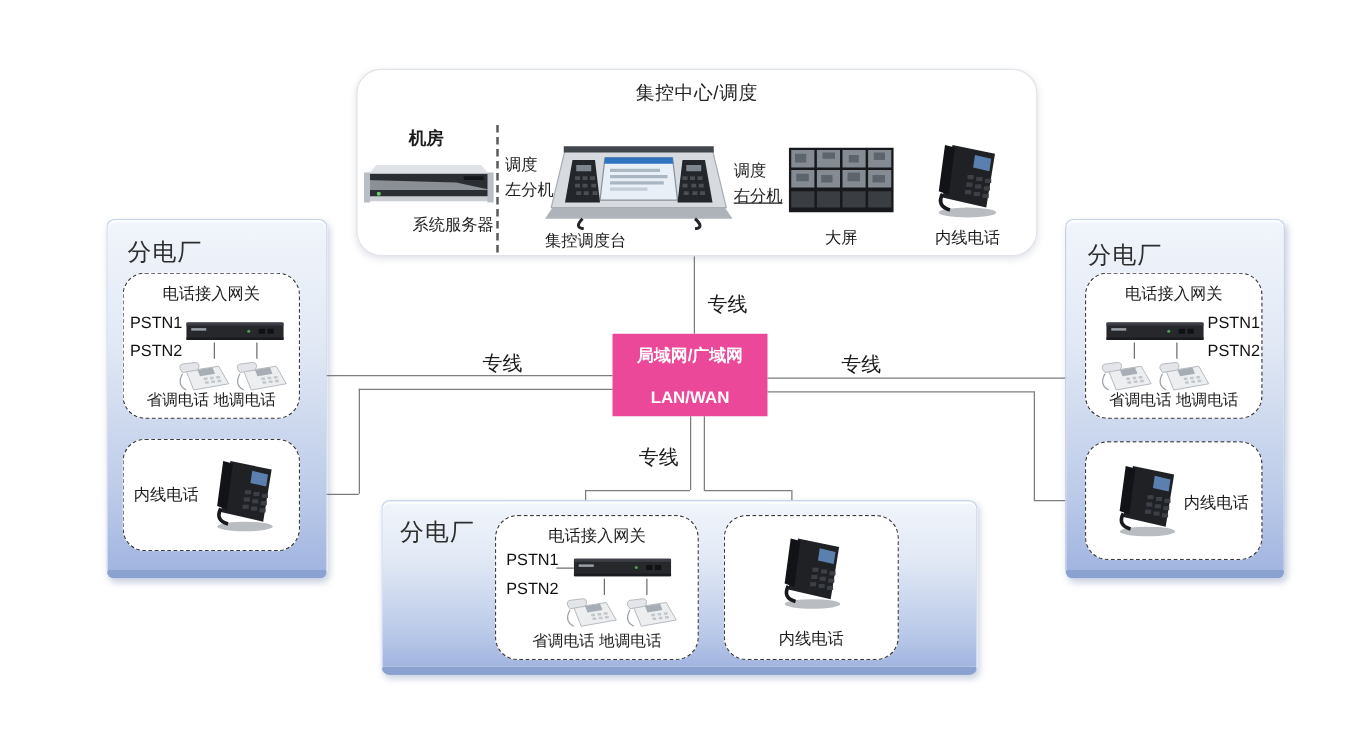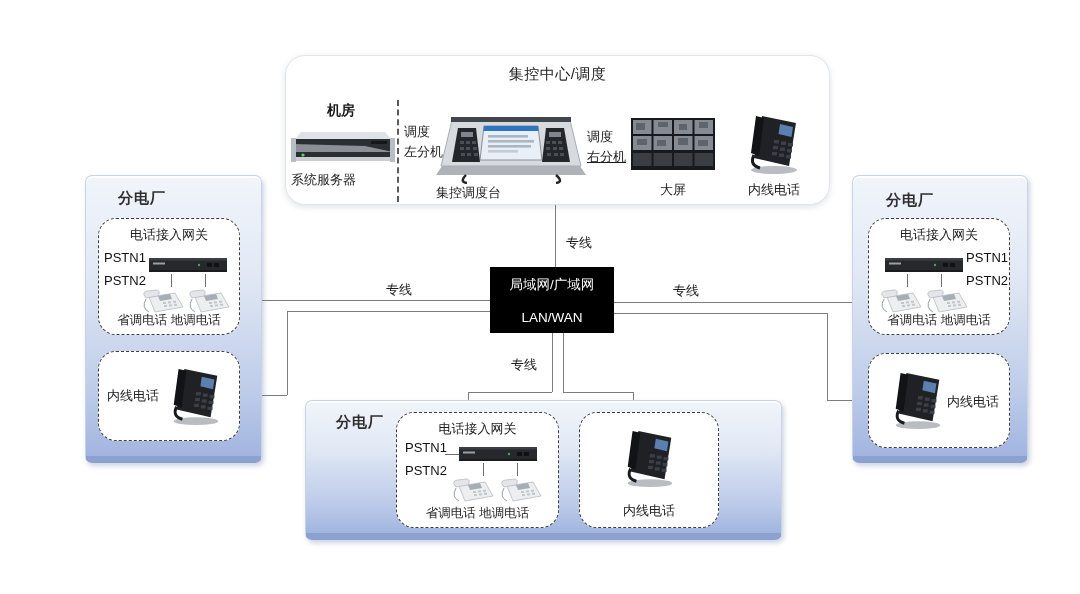--- a/index.html
+++ b/index.html
@@ -5,47 +5,47 @@
   * { margin:0; padding:0; box-sizing:border-box; }
   body { background:#ffffff; font-family:"Liberation Sans","DejaVu Sans",sans-serif; }
   .canvas { position:relative; width:1080px; height:594px; background:#ffffff; overflow:hidden; }
 
   
   .abs { position:absolute; }
   .line { position:absolute; background:#7d7d7d; }
   .line.h { height:1px; }
   .line.v { width:1px; }
   .lbl { position:absolute; color:#1c1c1c; font-size:13px; line-height:1.25; white-space:nowrap; }
-  .lbl.small { font-size:13px; }
+  .lbl.small { font-size:16px; }
   .lbl.center { text-align:center; }
 
   
   .topbox { position:absolute; left:285px; top:55px; width:545px; height:150px;
             background:#ffffff; border:1px solid #e1e4e9; border-radius:20px;
             box-shadow:0 2px 6px rgba(90,100,120,.18); }
   .topbox .title { position:absolute; top:9px; left:0; width:100%; text-align:center;
                    font-size:15px; font-weight:400; color:#222; letter-spacing:.5px; }
   .divider { position:absolute; left:111px; top:44px; height:102px; width:0;
              border-left:2px dashed #5a5a5a; }
 
   
   .panel { position:absolute; border-radius:7px;
            background:linear-gradient(180deg,#f1f5fb 0%,#e2e9f5 35%,#bccbe9 78%,#a2b5e0 100%);
            border:1px solid #c8d3e8;
            border-bottom:7px solid #8ba1cf;
            box-shadow:2px 3px 5px rgba(110,130,170,.35), inset 0 2px 0 rgba(255,255,255,.85); }
-  .panel .ptitle { position:absolute; font-size:15px; font-weight:bold; color:#2e2e2e; letter-spacing:1px;margin-left:16px; }
+  .panel .ptitle { position:absolute; font-size:19px; font-weight:normal; color:#2e2e2e; letter-spacing:1px; }
 
   .dashedbox { position:absolute; background:#ffffff; border:1.6px dashed #3c3c3c; border-radius:18px; }
 
   
   .lanbox { position:absolute; left:490px; top:267px; width:124px; height:66px;
-            background:#000000; color:#ffffff; display:flex; flex-direction:column;
+            background:#ec4899; color:#ffffff; display:flex; flex-direction:column;
             align-items:center; justify-content:center; gap:16px;
-            font-size:13.5px; font-weight:normal; }
+            font-size:13.5px; font-weight:bold; }
 
   
   .gw-label { position:absolute; top:7px; left:0; width:100%; text-align:center; font-size:13px; color:#1c1c1c; }
   .pstn { position:absolute; font-size:13px; color:#111; }
   .phones-label { position:absolute; bottom:5px; left:0; width:100%; text-align:center; font-size:12.5px; color:#1c1c1c; }
   .inner-line { position:absolute; background:#6f6f6f; }
 
   svg { display:block; }
 </style>
 </head>
@@ -84,21 +84,21 @@
         <path d="M10 6 L94 6 L100 13 L4 13 Z" fill="#dfe2e6"></path>
         <rect x="2" y="13" width="100" height="20" rx="2" fill="#2b2e33"></rect>
         <path d="M2 18 L74 20 L102 26 L2 26 Z" fill="#9ba1a8" opacity="0.85"></path>
         <rect x="2" y="31" width="100" height="4" fill="#caced3"></rect>
         <rect x="0" y="12" width="5" height="24" fill="#b9bec4"></rect>
         <rect x="99" y="12" width="5" height="24" fill="#b9bec4"></rect>
         <circle cx="12" cy="29" r="1.6" fill="#6cd06a"></circle>
         <rect x="80" y="15" width="16" height="3" fill="#14161a"></rect>
       </svg>
     </div>
-    <div class="lbl" style="left:5px;top:116px;width:104px;text-align:left;">系统服务器</div>
+    <div class="lbl" style="left:5px;top:116px;width:104px;text-align:right;">系统服务器</div>
 
     <div class="divider"></div>
 
     <div class="lbl" style="left:118px;top:68px;">调度</div>
     <div class="lbl" style="left:118px;top:88px;">左分机</div>
 
     <div class="abs" style="left:150px;top:58px;">
       <svg width="150" height="70" viewBox="0 0 150 70">
         <path d="M6 52 L144 52 L150 61 L0 61 Z" fill="#aeb3ba"></path>
         <path d="M16 6 L134 6 L145 52 L5 52 Z" fill="#d7dbe0" stroke="#a8adb4" stroke-width="1"></path>

